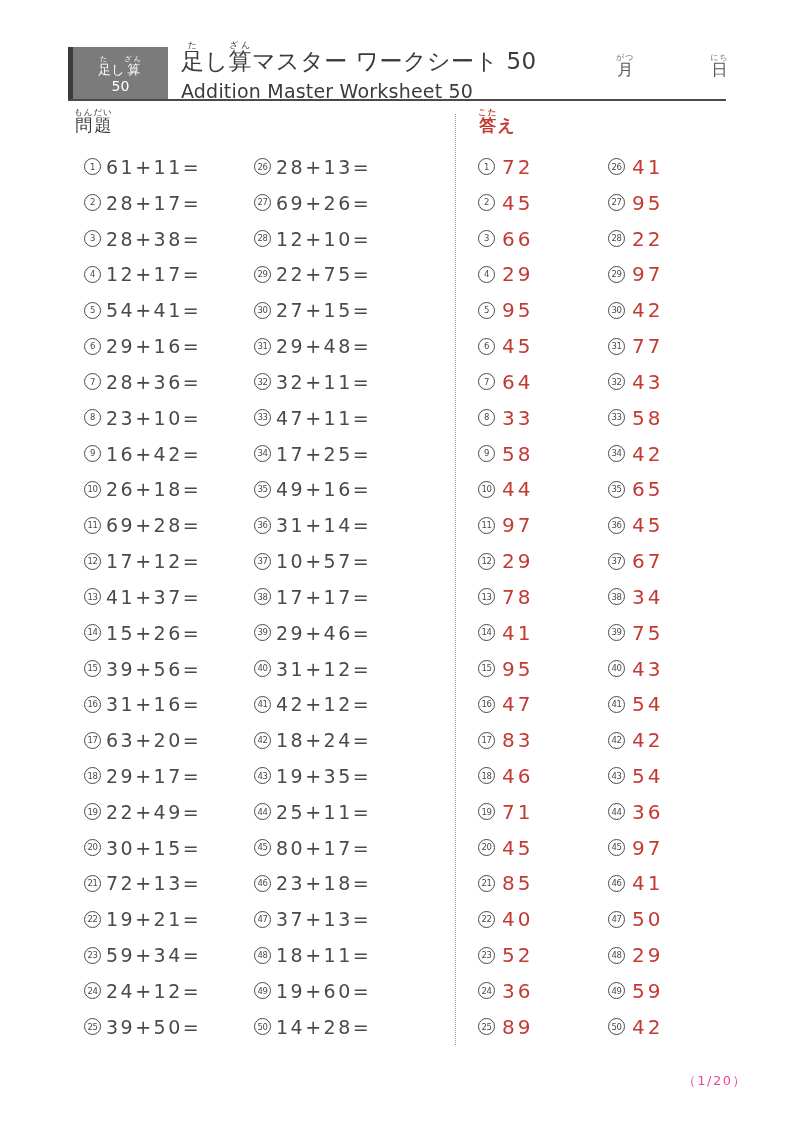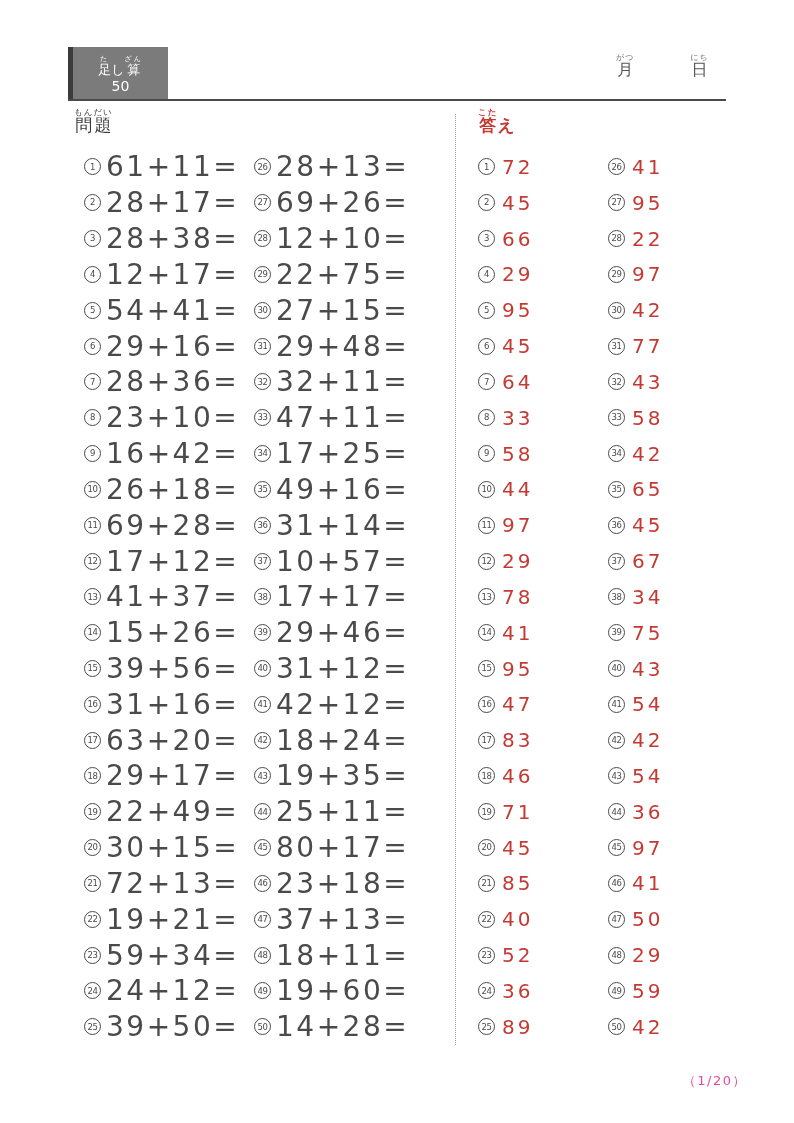--- a/index.html
+++ b/index.html
@@ -16,21 +16,21 @@
   }
   .badge-stripe { width:5px; height:100%; background:#3c3c3c; }
   .badge-body { flex:1; display:flex; flex-direction:column; align-items:center; justify-content:center; color:#ffffff; }
   .badge-label { font-size:13px; line-height:1; }
   .badge-label rt { font-size:7px; letter-spacing:2px; }
   .badge-number { font-size:14px; margin-top:2px; }
   .title-block { position:absolute; left:181px; top:40px; }
   .title { font-size:23px; color:#3b3b3b; letter-spacing:0.5px; }
   .title rt { font-size:9px; letter-spacing:1px; }
   .subtitle { font-size:19px; color:#3b3b3b; margin-top:3px; letter-spacing:0.2px; }
-  .date-block { position:absolute; left:616px; top:53px; display:flex; gap:56px; }
+  .date-block { position:absolute; left:616px; top:53px; display:flex; gap:76px; }
   .date-block .date-item { font-size:16px; color:#555; }
   .date-block rt { font-size:8px; color:#666; letter-spacing:1px; }
   .header-line { position:absolute; left:68px; top:99px; width:658px; height:2px; background:#4a4a4a; }
   
   .heading { position:absolute; top:108px; font-size:17px; color:#3b3b3b; }
   .heading rt { font-size:8.5px; letter-spacing:1px; }
   #problems-heading { left:74px; }
   #answers-heading { left:478px; color:#c43a33;font-weight:bold; }
   #answers-heading rt { color:#c43a33; }
   
@@ -40,38 +40,42 @@
   #p-col1 { left:84px; }
   #p-col2 { left:254px; }
   #a-col1 { left:478px; }
   #a-col2 { left:608px; }
   .row { height:35.84px; display:flex; align-items:center; gap:5px; }
   .circ {
     width:17px; height:17px; flex:0 0 17px; border:1.2px solid #4a4a4a; border-radius:50%;
     display:inline-flex; align-items:center; justify-content:center;
     font-size:8.5px; letter-spacing:-0.5px; color:#4a4a4a; line-height:1;
   }
-  .expr { font-size:28px; letter-spacing:2.5px; color:#4a4a4a; white-space:nowrap; }
+  .expr { font-size:19px; letter-spacing:2.5px; color:#4a4a4a; white-space:nowrap; }
   .ansval { font-size:20px; letter-spacing:3px; color:#c43a33; white-space:nowrap; margin-left:2px; }
   
   .footer { position:absolute; right:47px; top:1072px; font-size:13px; letter-spacing:1.5px; color:#ec4899; }
 </style>
 </head>
 <body>
 
 <div id="page">
 
   <div class="badge">
     <div class="badge-stripe"></div>
     <div class="badge-body">
       <div class="badge-label"><ruby>足<rt>た</rt></ruby><ruby>し<rt></rt></ruby><ruby>算<rt>ざん</rt></ruby></div>
       <div class="badge-number">50</div>
     </div>
   </div>
 
+  <div class="title-block">
+    <div class="title"><ruby>足<rt>た</rt></ruby><ruby>し<rt></rt></ruby><ruby>算<rt>ざん</rt></ruby><ruby>マスター ワークシート 50<rt></rt></ruby></div>
+    <div class="subtitle">Addition Master Worksheet 50</div>
+  </div>
 
   <div class="date-block">
     <div class="date-item"><ruby>月<rt>がつ</rt></ruby></div>
     <div class="date-item"><ruby>日<rt>にち</rt></ruby></div>
   </div>
 
   <div class="header-line"></div>
 
   <div class="heading" id="problems-heading"><ruby>問題<rt>もんだい</rt></ruby></div>
   <div class="heading" id="answers-heading"><ruby>答<rt>こた</rt></ruby><ruby>え<rt></rt></ruby></div>

